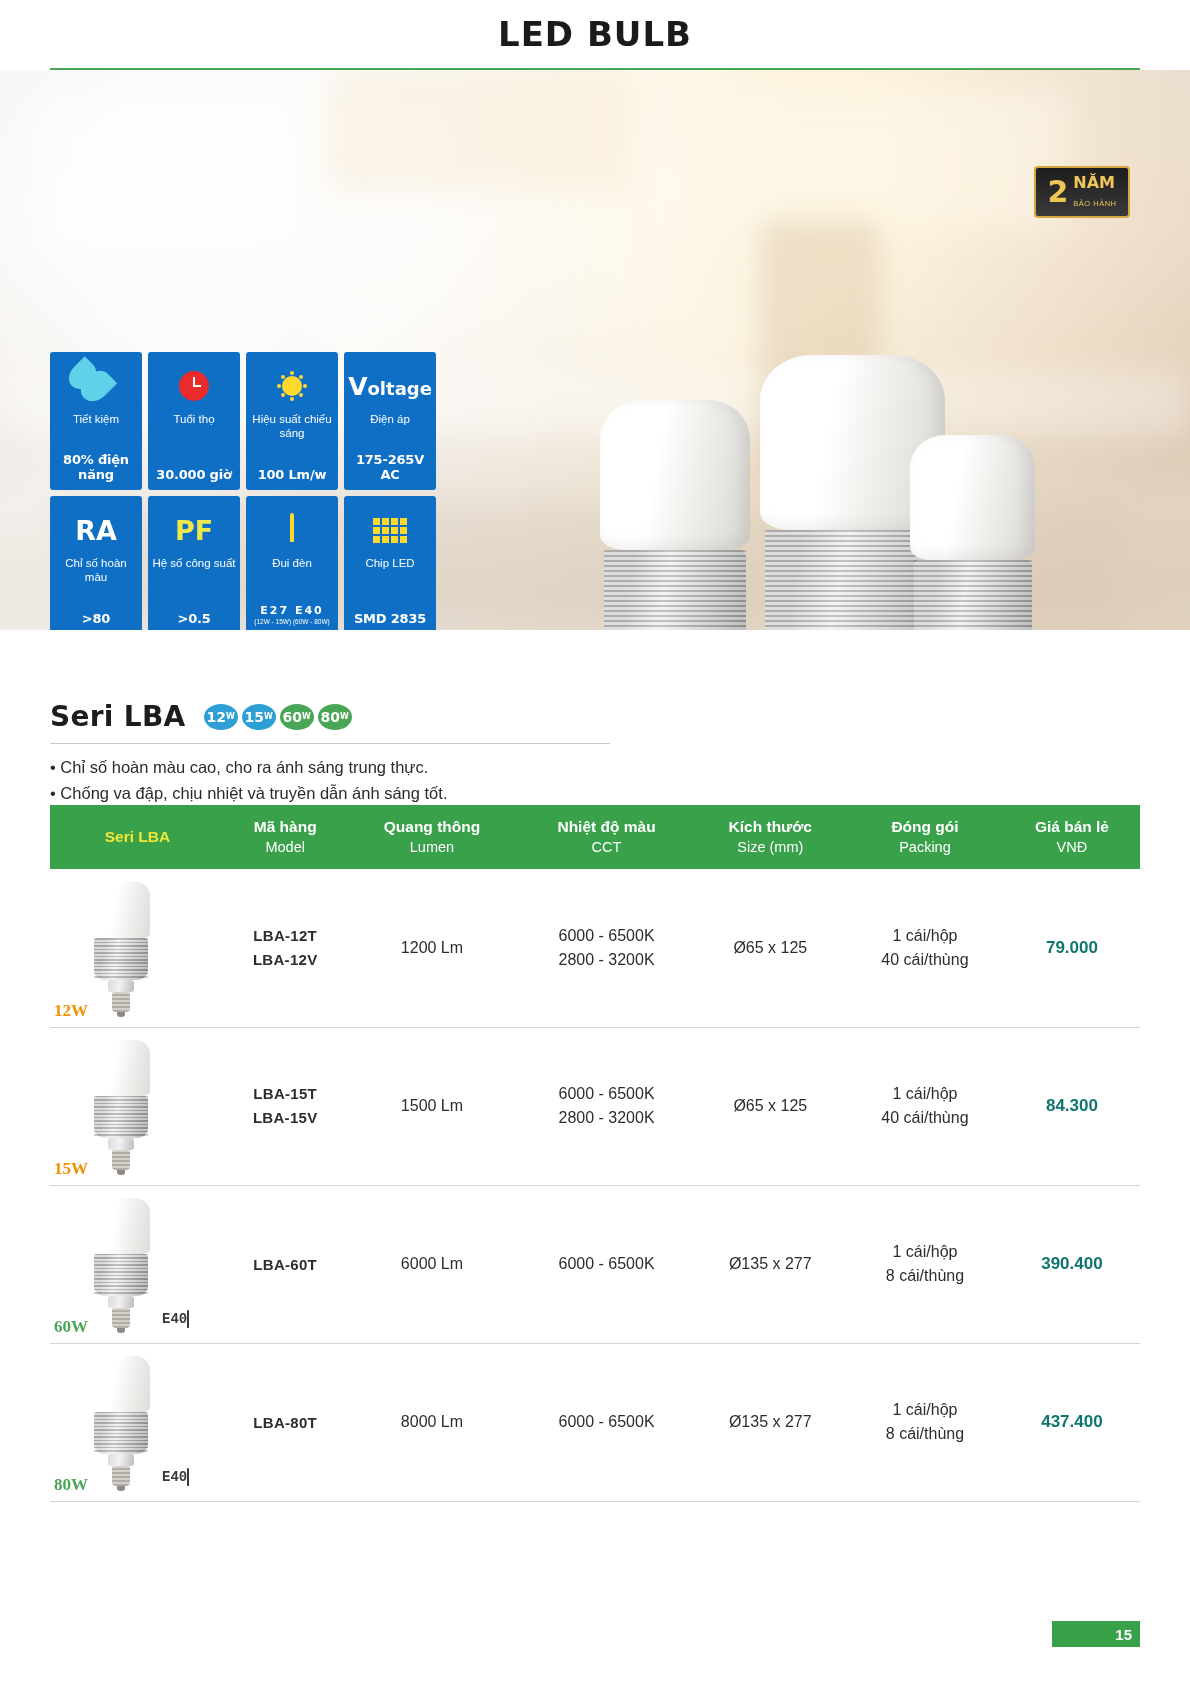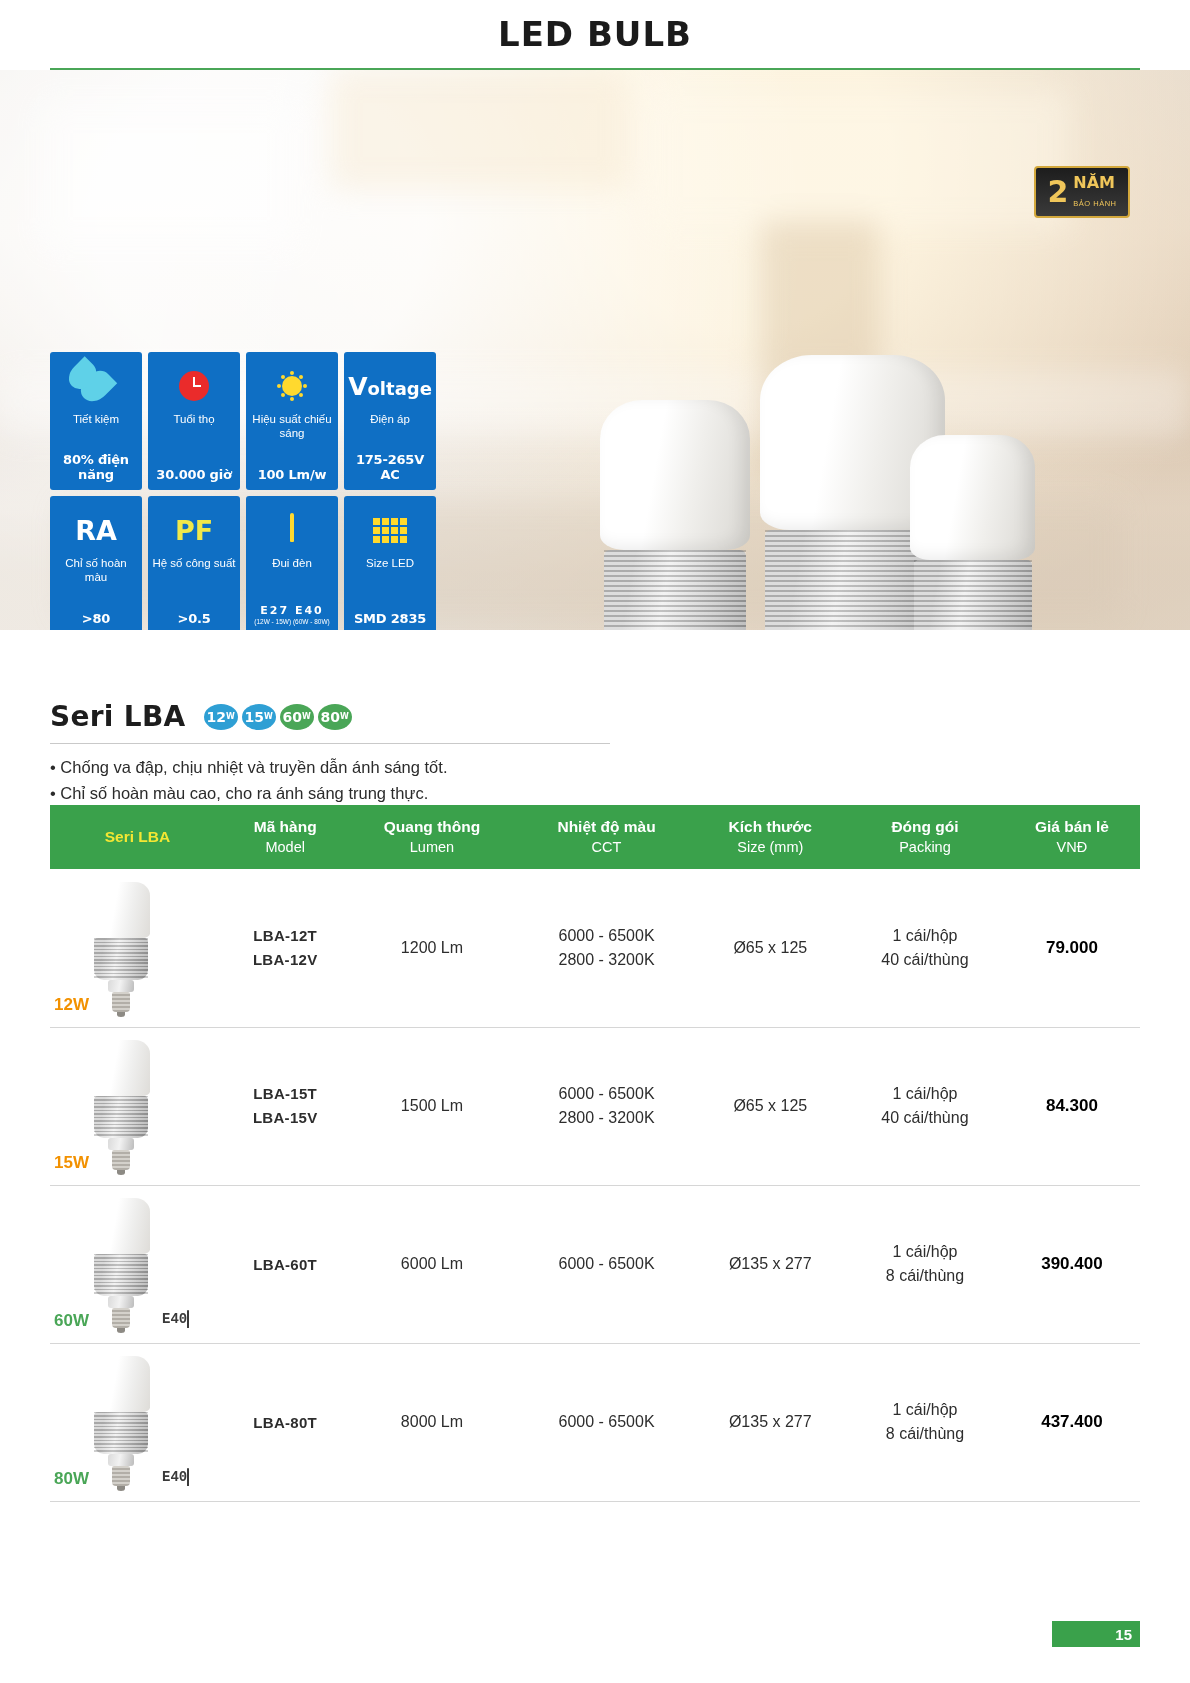--- a/index.html
+++ b/index.html
@@ -244,26 +244,26 @@
   thead th.first { color: #f4e733; }
   tbody td {
     border-bottom: 1px solid #d6d6d6;
     text-align: center;
     font-size: 16px;
     color: #2d2d2d;
     padding: 8px 4px;
     vertical-align: middle;
   }
   tbody td.model { font-weight: bold; font-size: 15px; letter-spacing: .3px; }
-  tbody td.price { color: #000000; font-weight: bold; font-size: 17px; text-align: center; }
+  tbody td.price { color: #0f766e; font-weight: bold; font-size: 17px; text-align: center; }
   tbody td.two-line { line-height: 24px; }
   td.wattcell { width: 175px; position: relative; height: 158px; }
   .watt-tag {
-    position: absolute; left: 4px; bottom: 12px;
-    font-size: 17px; font-weight: bold; font-family:Liberation Sans, sans-serif;
+    position: absolute; left: 4px; bottom: 6px;
+    font-size: 17px; font-weight: bold; font-family:Liberation Serif, serif;
   }
   .watt-tag.orange { color: #f29100; }
   .watt-tag.green { color: #4aa657; }
   .e40-tag {
     position: absolute; left: 112px; bottom: 16px; text-align: center;
     font-size: 14px; font-weight: bold; color: #3a3a3a; font-family: Liberation Mono, monospace;
   }
   .e40-ico {
     width: 16px; height: 16px; margin: 2px auto 0 auto; position: relative;
   }
@@ -422,21 +422,21 @@
             <i></i>
             <i></i>
             <i></i>
             <i></i>
             <i></i>
             <i></i>
             <i></i>
             <i></i>
           </span>
       </div>
-      <div class="f-label">Size LED</div>
+      <div class="f-label">Chip LED</div>
       <div class="f-value">SMD 2835</div>
     </div>
   </div>
 </div>
 
 <div class="seri">
   <div class="seri-head">
     <div class="seri-title">Seri LBA</div>
     <div class="watt-pills">
       <div class="pill blue">
@@ -452,22 +452,22 @@
           <sup>W</sup>
         </div>
       <div class="pill green">
           <span>80</span>
           <sup>W</sup>
         </div>
     </div>
   </div>
   <div class="seri-rule"></div>
   <div class="seri-bullets">
+    <div>• Chỉ số hoàn màu cao, cho ra ánh sáng trung thực.</div>
     <div>• Chống va đập, chịu nhiệt và truyền dẫn ánh sáng tốt.</div>
-    <div>• Chỉ số hoàn màu cao, cho ra ánh sáng trung thực.</div>
   </div>
 </div>
 
 <div class="table-wrap">
   <table>
     <thead>
       <tr>
         <th class="first">
           <span>Seri LBA</span>
         </th>

